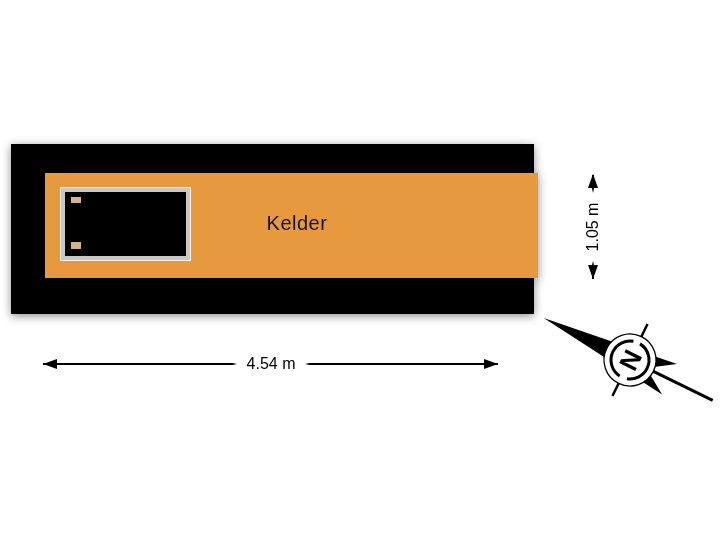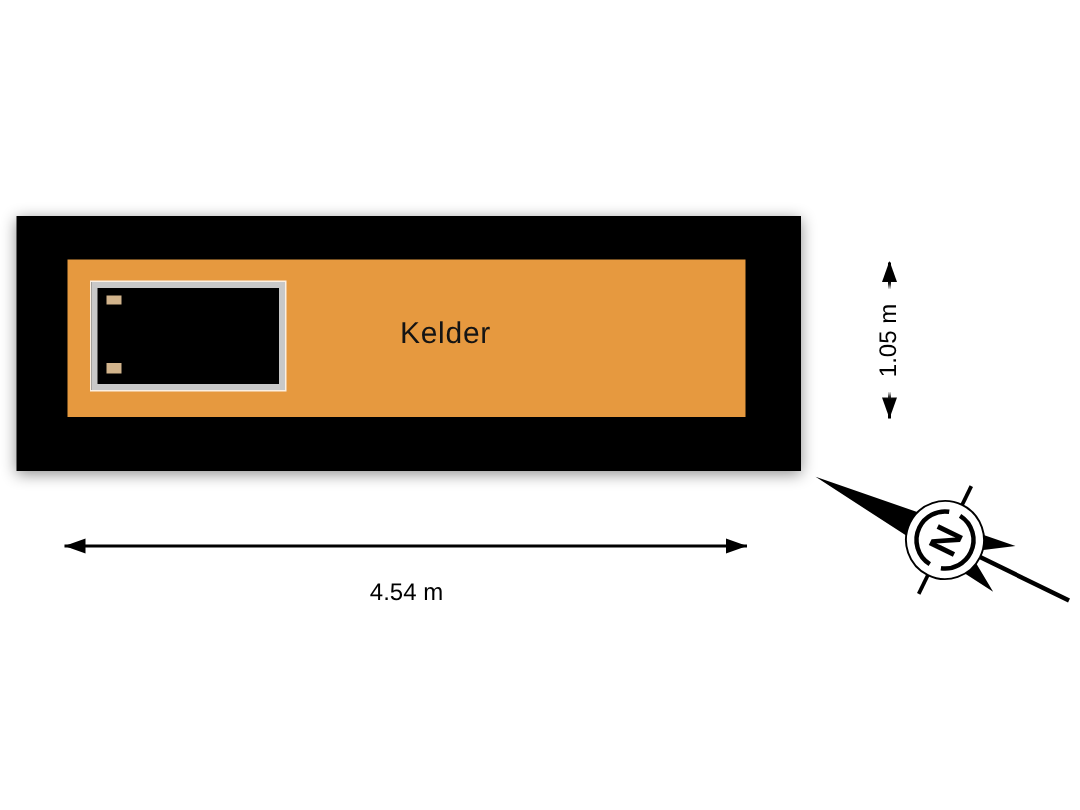--- a/index.html
+++ b/index.html
@@ -26,20 +26,21 @@
     background: #000000;
     filter: drop-shadow(0 2px 5px rgba(0,0,0,0.45));
   }
   .floor {
     position: absolute;
     left: 34px;
     top: 29px;
     width: 452px;
     height: 105px;
     background: #E6993F;
+    padding-left: 41px;
   }
   .room-label {
     position: absolute;
     left: 252px;
     top: 50px;
     transform: translate(-50%, -50%);
     font-size: 20px;
     color: #141414;
     white-space: nowrap;
     letter-spacing: 0.5px;
@@ -122,21 +123,20 @@
     font-size: 16px;
     color: #000000;
     white-space: nowrap;
     line-height: 19px;
     box-shadow: 0 0 3px 2px rgba(255,255,255,0.9);
   }
   .dim-pill.h {
     left: 271px;
     top: 364px;
     transform: translate(-50%, -50%);
-    margin-top: 32px;
   }
   .dim-pill.v {
     left: 593px;
     top: 227px;
     transform: translate(-50%, -50%) rotate(-90deg);
   }
 
   
   .compass {
     position: absolute;

